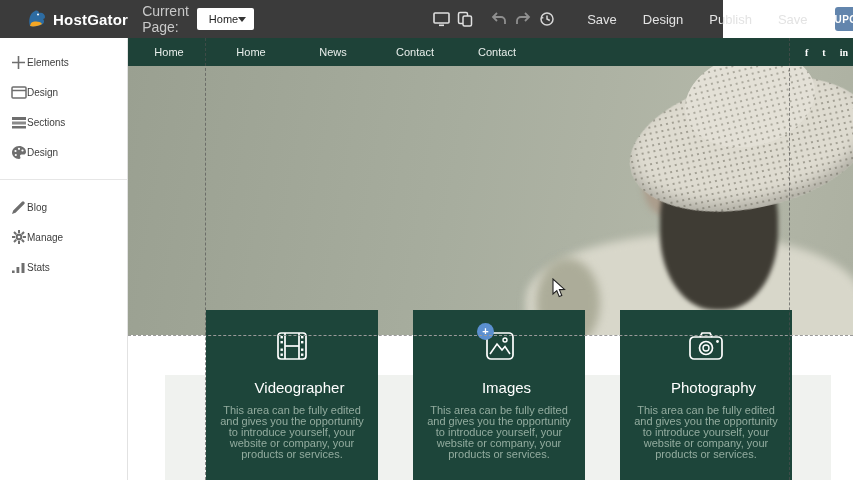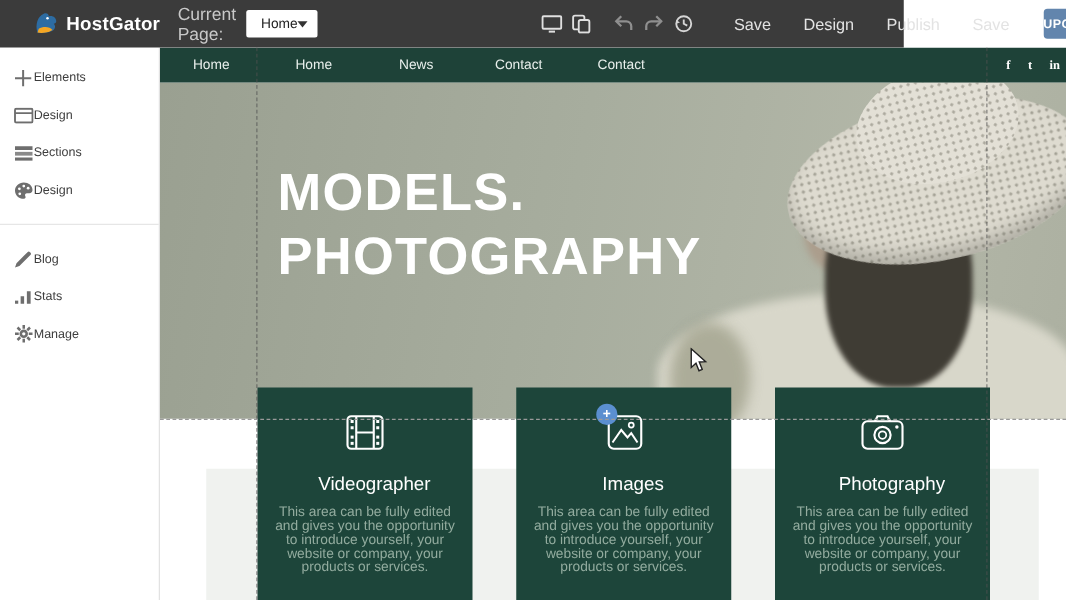--- a/index.html
+++ b/index.html
@@ -209,47 +209,47 @@
     <div class="sb-item">
       <span class="sb-ic">
         <svg width="15" height="15" viewBox="0 0 15 15">
             <path d="M1 14 L2.2 10.5 L11 1.7 A1.4 1.4 0 0 1 13 1.7 L13.3 2 A1.4 1.4 0 0 1 13.3 4 L4.5 12.8 Z" fill="#6e6e6e"></path>
           </svg>
       </span>
       <span class="sb-label">Blog</span>
     </div>
     <div class="sb-item">
       <span class="sb-ic">
-        <svg width="15" height="14" viewBox="0 0 15 14">
-            <rect x="1" y="10.5" width="2.6" height="2.5" fill="#6e6e6e"></rect>
-            <rect x="5.5" y="7" width="2.8" height="6" fill="#6e6e6e"></rect>
-            <rect x="10.5" y="3" width="3" height="10" fill="#6e6e6e"></rect>
-          </svg>
-      </span>
-      <span class="sb-label">Stats</span>
-    </div>
-    <div class="sb-item">
-      <span class="sb-ic">
         <svg width="16" height="16" viewBox="0 0 16 16">
             <g stroke="#6e6e6e" stroke-width="2">
               <path d="M8 1 V4"></path>
               <path d="M8 12 V15"></path>
               <path d="M1 8 H4"></path>
               <path d="M12 8 H15"></path>
               <path d="M3 3 L5.2 5.2"></path>
               <path d="M10.8 10.8 L13 13"></path>
               <path d="M13 3 L10.8 5.2"></path>
               <path d="M5.2 10.8 L3 13"></path>
             </g>
             <circle cx="8" cy="8" r="3.4" fill="#6e6e6e"></circle>
             <circle cx="8" cy="8" r="1.3" fill="#fff"></circle>
           </svg>
       </span>
       <span class="sb-label">Manage</span>
     </div>
+    <div class="sb-item">
+      <span class="sb-ic">
+        <svg width="15" height="14" viewBox="0 0 15 14">
+            <rect x="1" y="10.5" width="2.6" height="2.5" fill="#6e6e6e"></rect>
+            <rect x="5.5" y="7" width="2.8" height="6" fill="#6e6e6e"></rect>
+            <rect x="10.5" y="3" width="3" height="10" fill="#6e6e6e"></rect>
+          </svg>
+      </span>
+      <span class="sb-label">Stats</span>
+    </div>
   </div>
 
   <div class="canvas">
 
     <div class="site-nav">
       <span class="nav-item">Home</span>
       <span class="nav-item">Home</span>
       <span class="nav-item">News</span>
       <span class="nav-item">Contact</span>
       <span class="nav-item">Contact</span>
@@ -260,24 +260,20 @@
       </div>
     </div>
 
     <div class="hero">
       <div class="dress"></div>
       <div class="dress-shadow"></div>
       <div class="face"></div>
       <div class="hair"></div>
       <div class="hat-brim"></div>
       <div class="hat-crown"></div>
-      <div class="hero-title">
-        <div>MODELS.</div>
-        <div>PHOTOGRAPHY</div>
-      </div>
     </div>
 
     <div class="gray-panel"></div>
 
     <div class="cards">
       <div class="card">
         <div class="card-icon">
           <svg width="36" height="32" viewBox="0 0 36 32">
               <rect x="4" y="3" width="28" height="26" rx="3" fill="none" stroke="#fff" stroke-width="1.7"></rect>
               <path d="M11 3 V29 M25 3 V29" stroke="#fff" stroke-width="1.7"></path>

